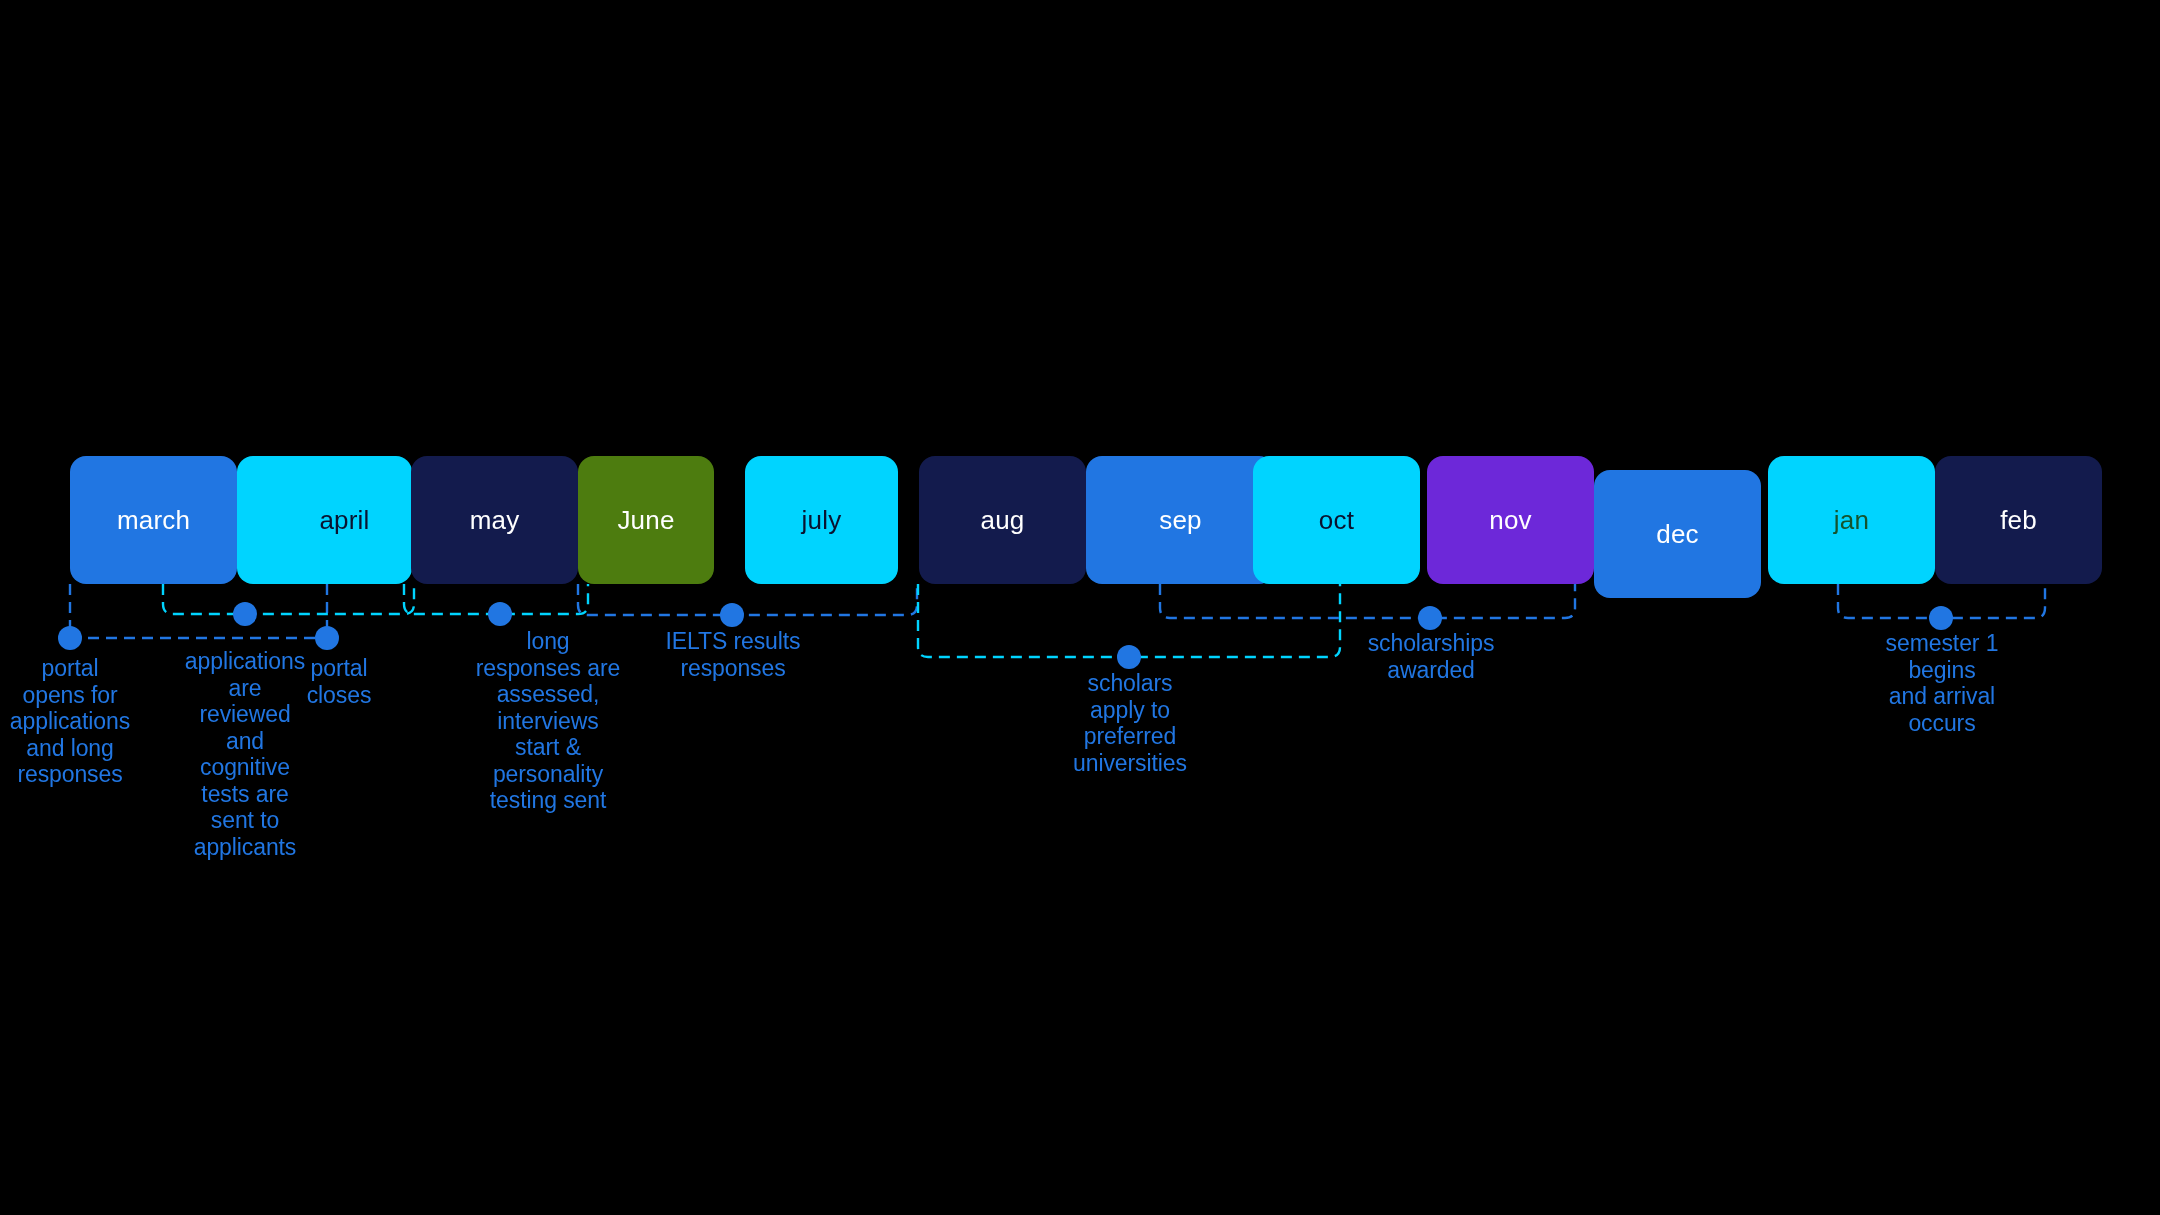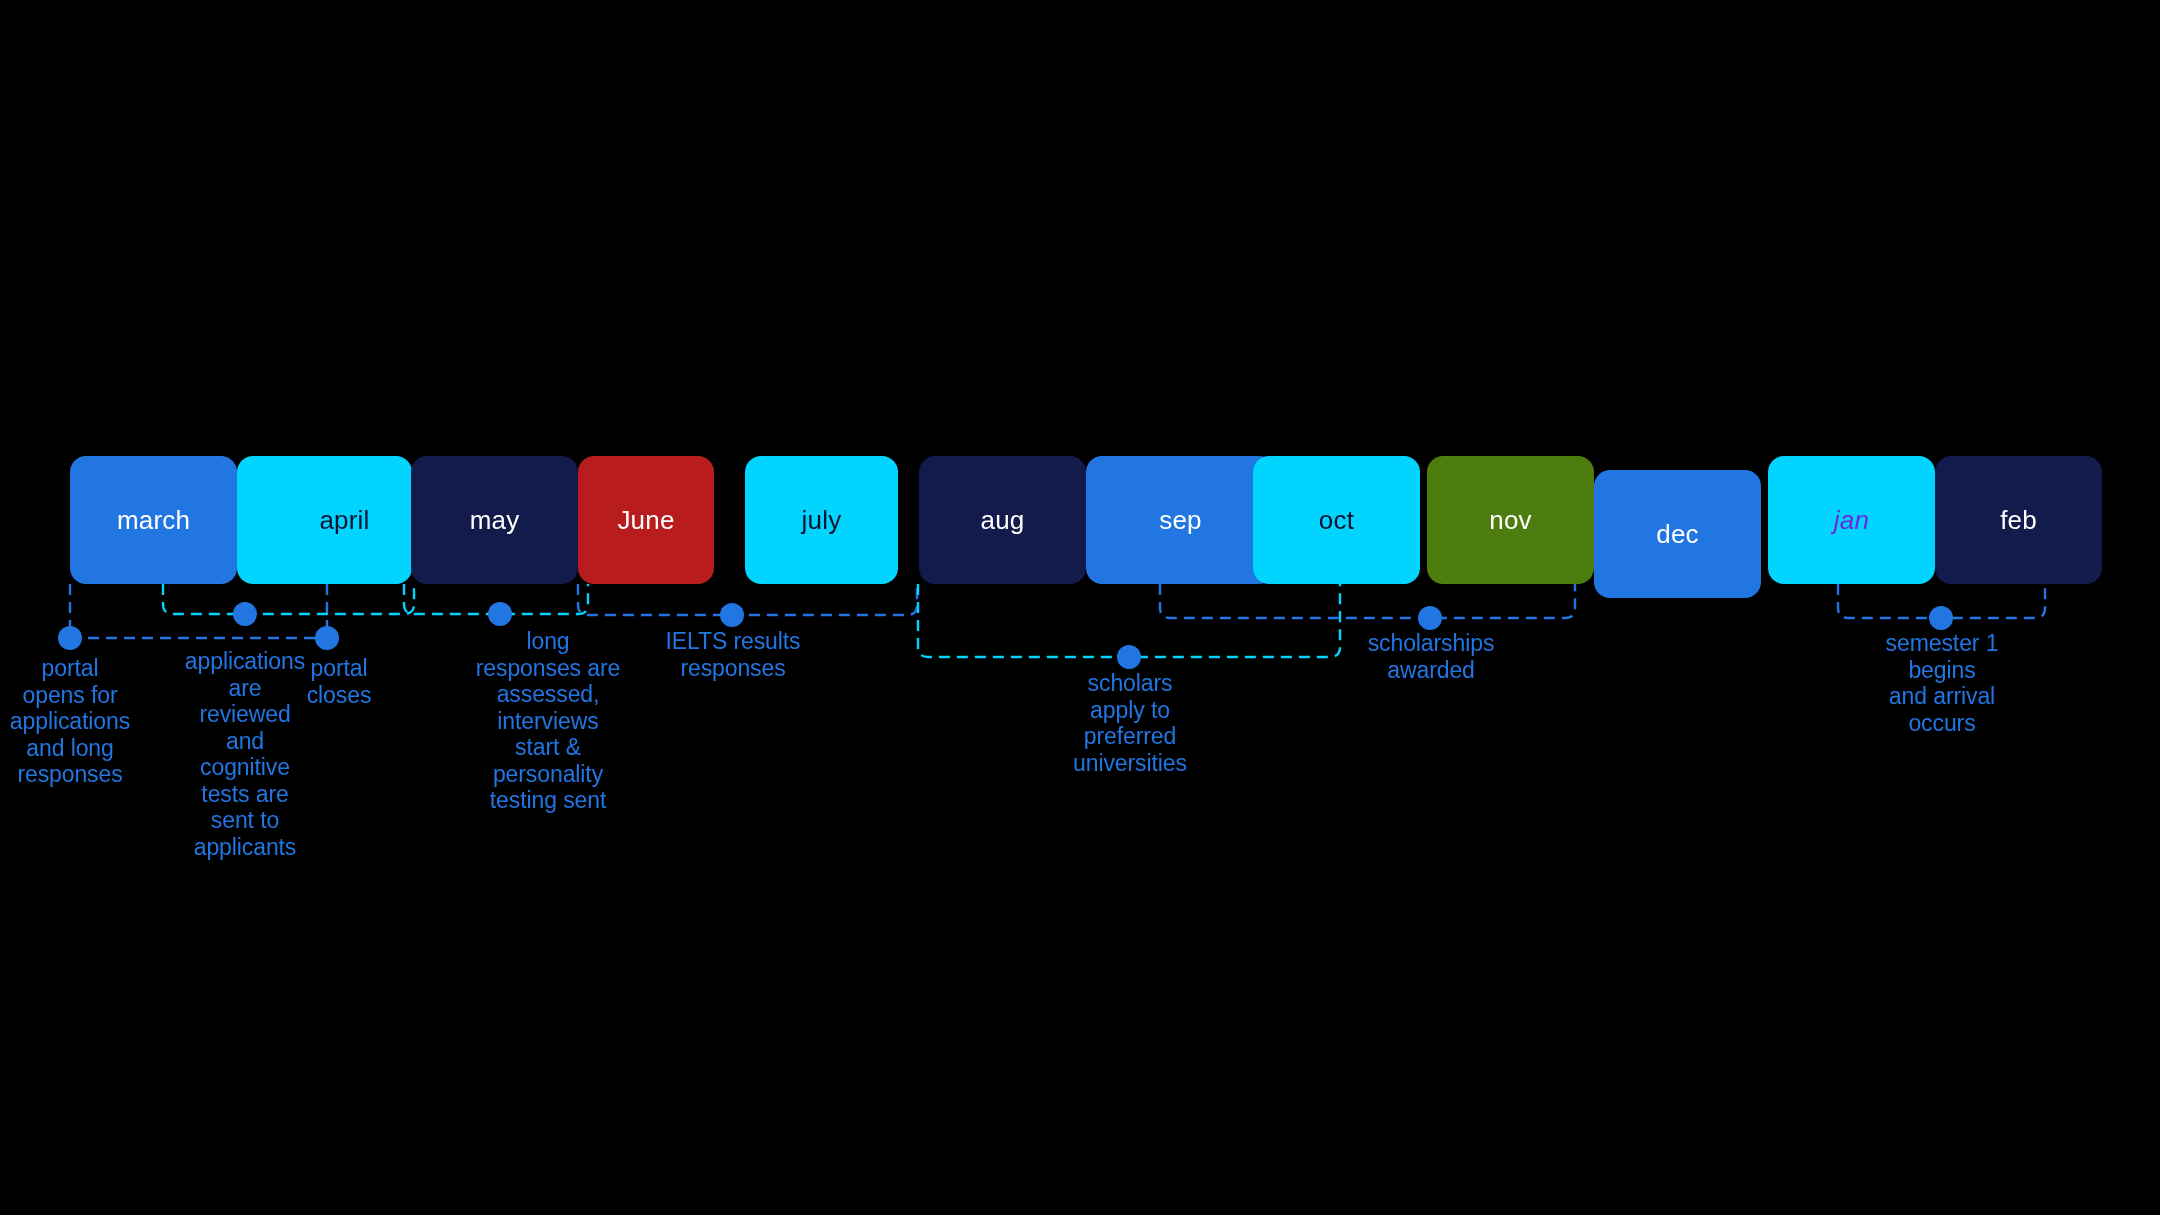--- a/index.html
+++ b/index.html
@@ -59,43 +59,43 @@
   <div id="month-band">
       <div class="month-box" style="left: 70px; width: 167px; background: rgb(33, 118, 226);">
         <span class="month-label" style="color: rgb(255, 255, 255);">march</span>
       </div>
       <div class="month-box" style="left: 237px; width: 175px; background: rgb(0, 212, 255); padding-left: 40px;">
         <span class="month-label" style="color: rgb(10, 19, 48);">april</span>
       </div>
       <div class="month-box" style="left: 411px; width: 167px; background: rgb(19, 27, 77);">
         <span class="month-label" style="color: rgb(255, 255, 255);">may</span>
       </div>
-      <div class="month-box" style="left: 578px; width: 136px; background: #b91c1c;">
+      <div class="month-box" style="left: 578px; width: 136px; background: #4d7c0f;">
         <span class="month-label" style="color: rgb(255, 255, 255);">June</span>
       </div>
       <div class="month-box" style="left: 745px; width: 153px; background: rgb(0, 212, 255);">
         <span class="month-label" style="color: rgb(10, 19, 48);">july</span>
       </div>
       <div class="month-box" style="left: 919px; width: 167px; background: rgb(19, 27, 77);">
         <span class="month-label" style="color: rgb(255, 255, 255);">aug</span>
       </div>
       <div class="month-box" style="left: 1086px; width: 189px; background: rgb(33, 118, 226);">
         <span class="month-label" style="color: rgb(255, 255, 255);">sep</span>
       </div>
       <div class="month-box" style="left: 1253px; width: 167px; background: rgb(0, 212, 255);">
         <span class="month-label" style="color: rgb(10, 19, 48);">oct</span>
       </div>
-      <div class="month-box" style="left: 1427px; width: 167px; background: #4d7c0f;">
+      <div class="month-box" style="left: 1427px; width: 167px; background: #6d28d9;">
         <span class="month-label" style="color: rgb(255, 255, 255);">nov</span>
       </div>
       <div class="month-box" style="left: 1594px; width: 167px; background: rgb(33, 118, 226); margin-top: 14px;">
         <span class="month-label" style="color: rgb(255, 255, 255);">dec</span>
       </div>
       <div class="month-box" style="left: 1768px; width: 167px; background: rgb(0, 212, 255);">
-        <span class="month-label" style="color: #6d28d9; font-style: italic;">jan</span>
+        <span class="month-label" style="color: #14532d;">jan</span>
       </div>
       <div class="month-box" style="left: 1935px; width: 167px; background: rgb(19, 27, 77);">
         <span class="month-label" style="color: rgb(255, 255, 255);">feb</span>
       </div>
     </div>
 
   <svg id="connectors" viewBox="0 0 2160 1215" width="2160" height="1215">
       <path d="M 70 584 L 70 638" fill="none" stroke="#2176E2" stroke-width="2.4" stroke-dasharray="11 7" stroke-linecap="butt"></path>
       <path d="M 70 638 L 327 638" fill="none" stroke="#2176E2" stroke-width="2.4" stroke-dasharray="11 7" stroke-linecap="butt"></path>
       <path d="M 327 584 L 327 638" fill="none" stroke="#2176E2" stroke-width="2.4" stroke-dasharray="11 7" stroke-linecap="butt"></path>

